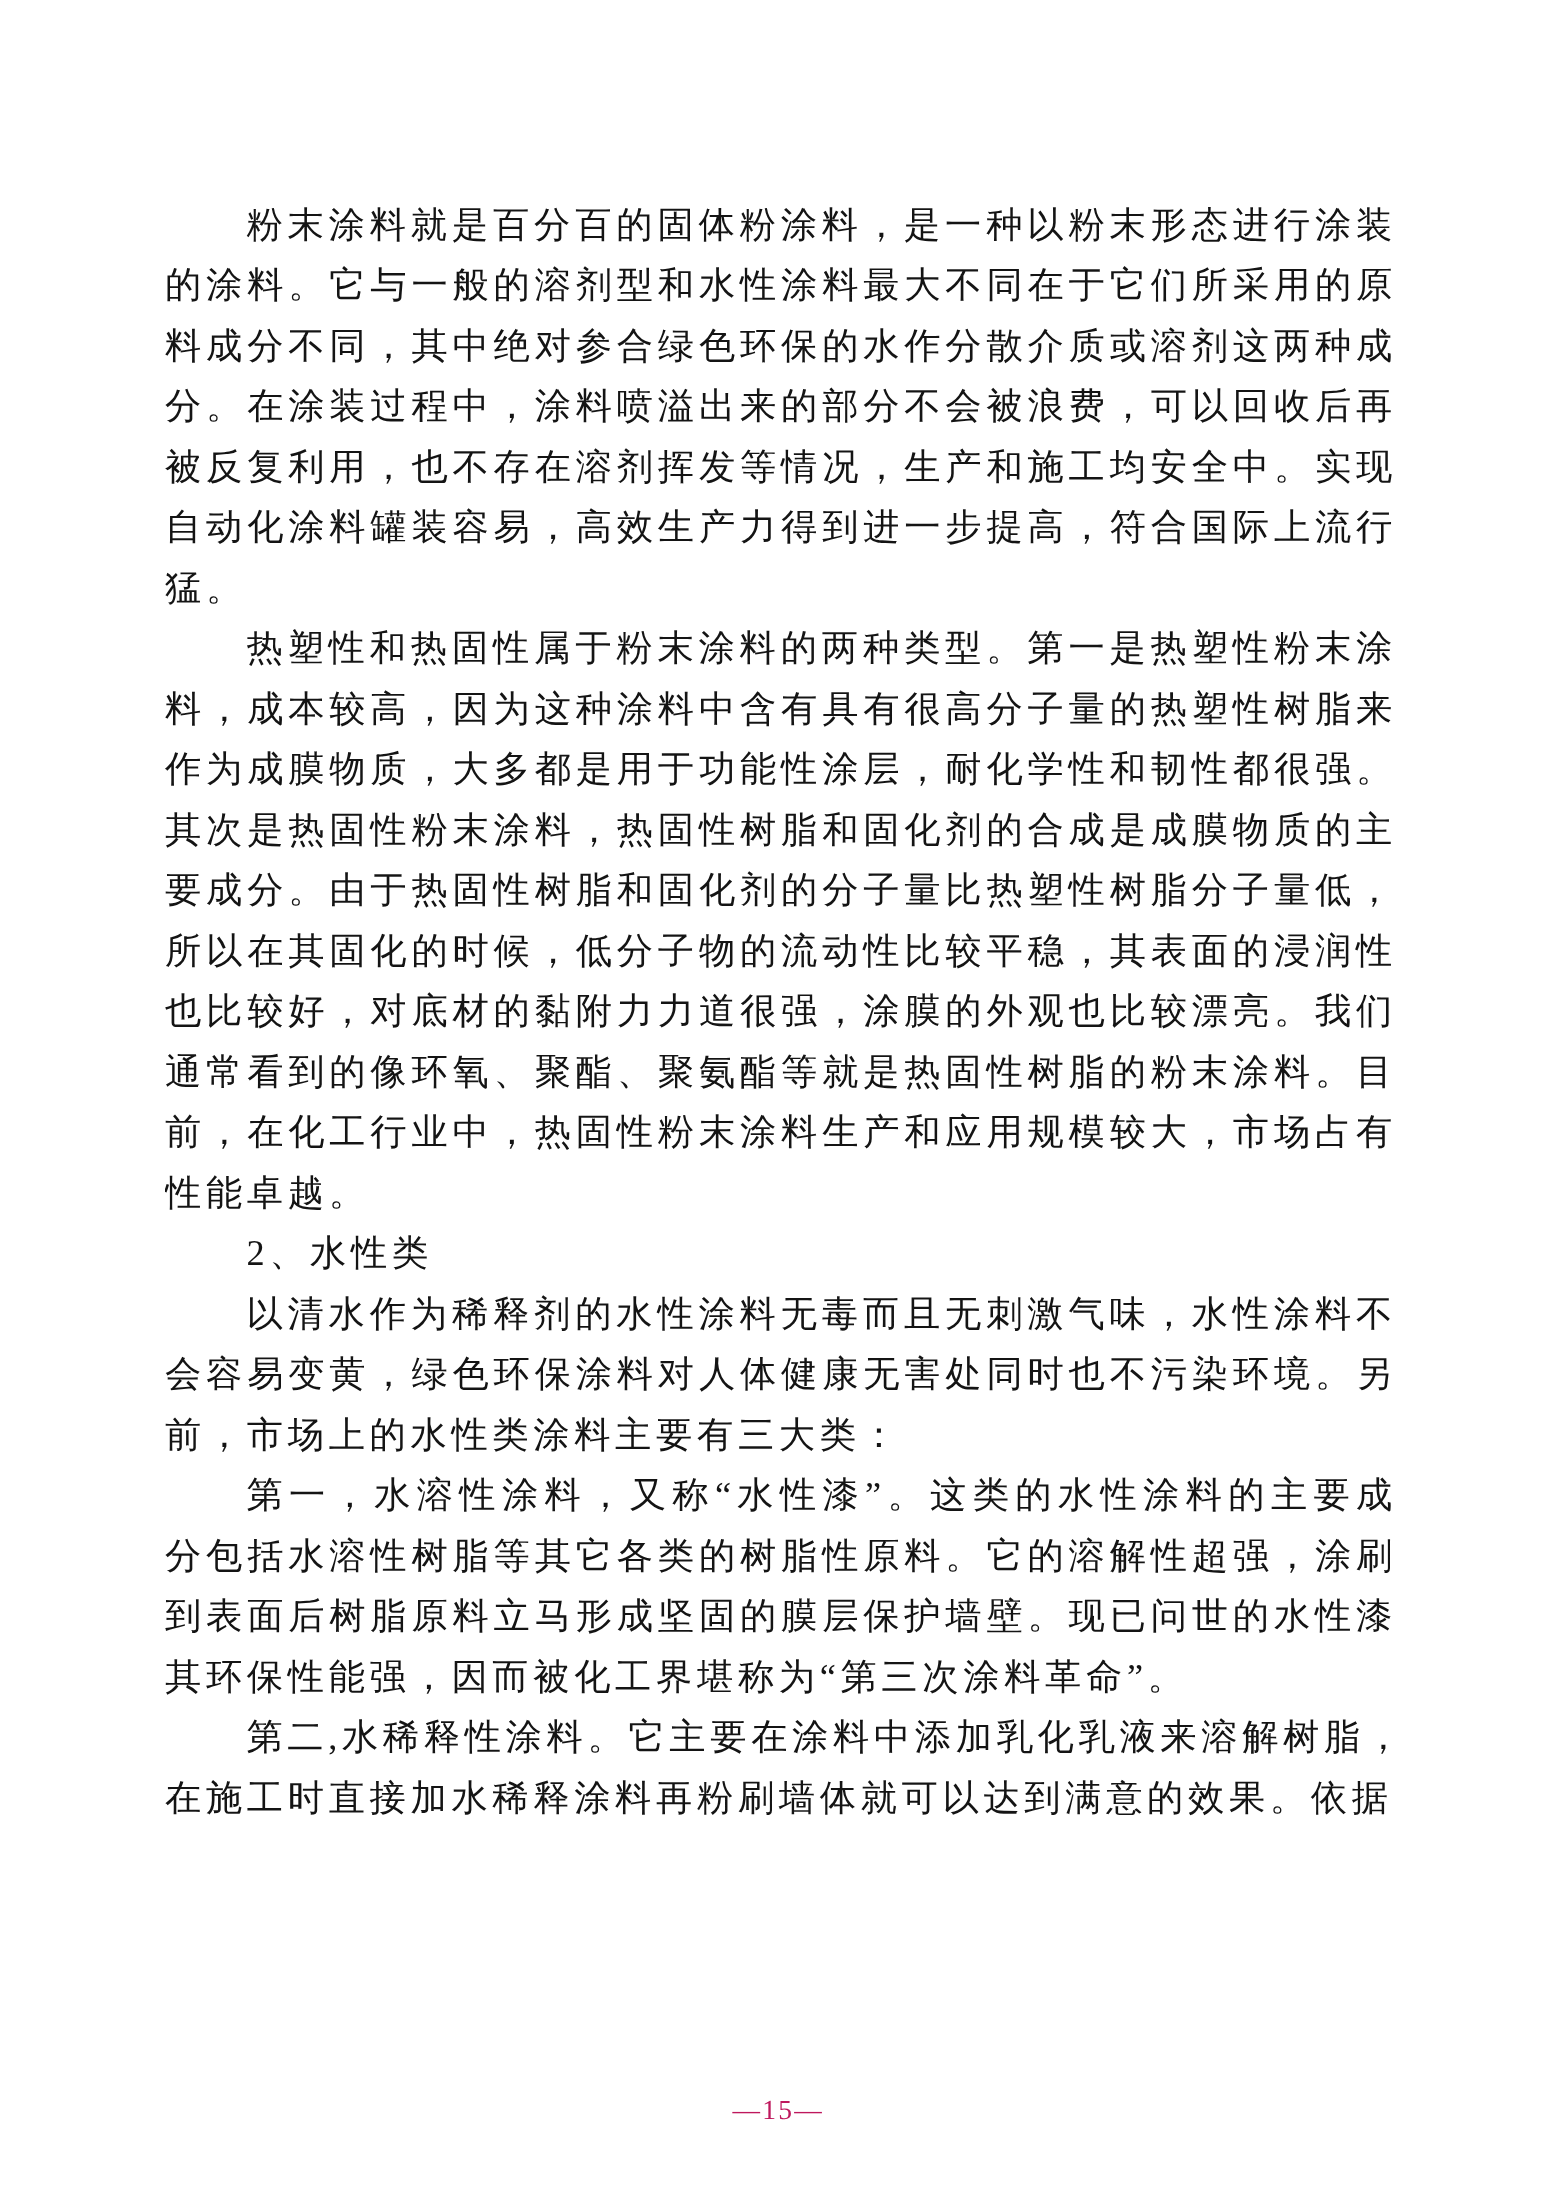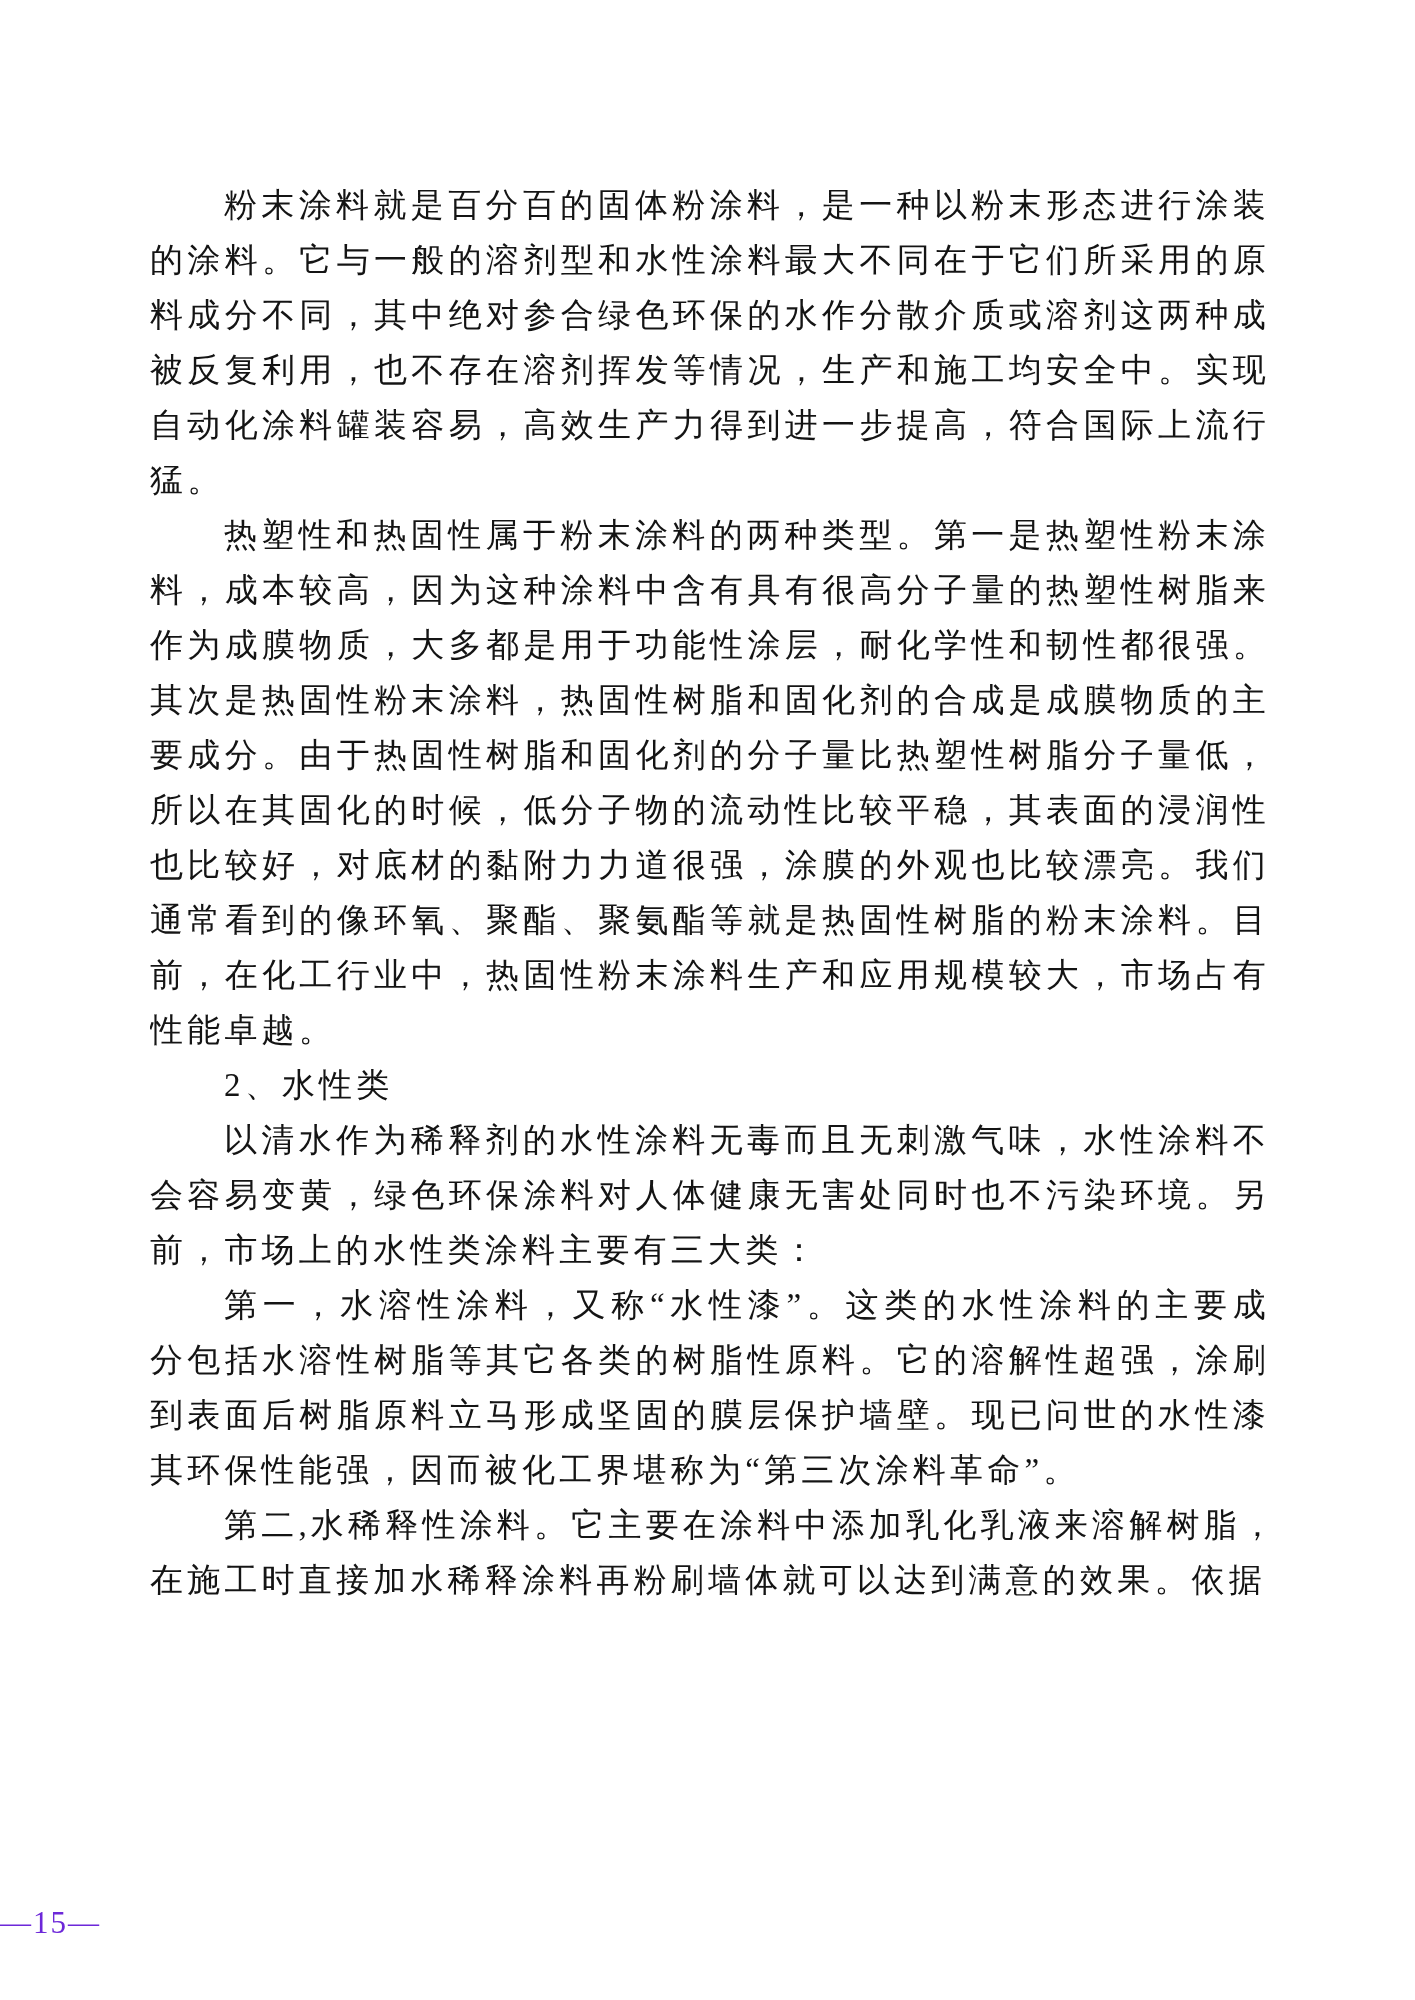--- a/index.html
+++ b/index.html
@@ -41,34 +41,36 @@
     text-align-last: left;
   }
   .line.first {
     text-indent: 74px;
   }
   .footer {
     position: absolute;
     left: 0;
     top: 1905px;
     width: 100%;
-    font-size: 31px;
+    text-align: center;
+    font-size: 25px;
     letter-spacing: 2px;
-    color: #6d28d9;
+    color: #be185d;
   }
 </style>
 </head>
 <body>
 
 <div class="page">
   <div class="text-area">
       <div class="block">
         <div class="line first">粉末涂料就是百分百的固体粉涂料，是一种以粉末形态进行涂装</div>
         <div class="line">的涂料。它与一般的溶剂型和水性涂料最大不同在于它们所采用的原</div>
         <div class="line">料成分不同，其中绝对参合绿色环保的水作分散介质或溶剂这两种成</div>
+        <div class="line">分。在涂装过程中，涂料喷溢出来的部分不会被浪费，可以回收后再</div>
         <div class="line">被反复利用，也不存在溶剂挥发等情况，生产和施工均安全中。实现</div>
         <div class="line">自动化涂料罐装容易，高效生产力得到进一步提高，符合国际上流行</div>
         <div class="line last">猛。</div>
       </div>
       <div class="block">
         <div class="line first">热塑性和热固性属于粉末涂料的两种类型。第一是热塑性粉末涂</div>
         <div class="line">料，成本较高，因为这种涂料中含有具有很高分子量的热塑性树脂来</div>
         <div class="line">作为成膜物质，大多都是用于功能性涂层，耐化学性和韧性都很强。</div>
         <div class="line">其次是热固性粉末涂料，热固性树脂和固化剂的合成是成膜物质的主</div>
         <div class="line">要成分。由于热固性树脂和固化剂的分子量比热塑性树脂分子量低，</div>

